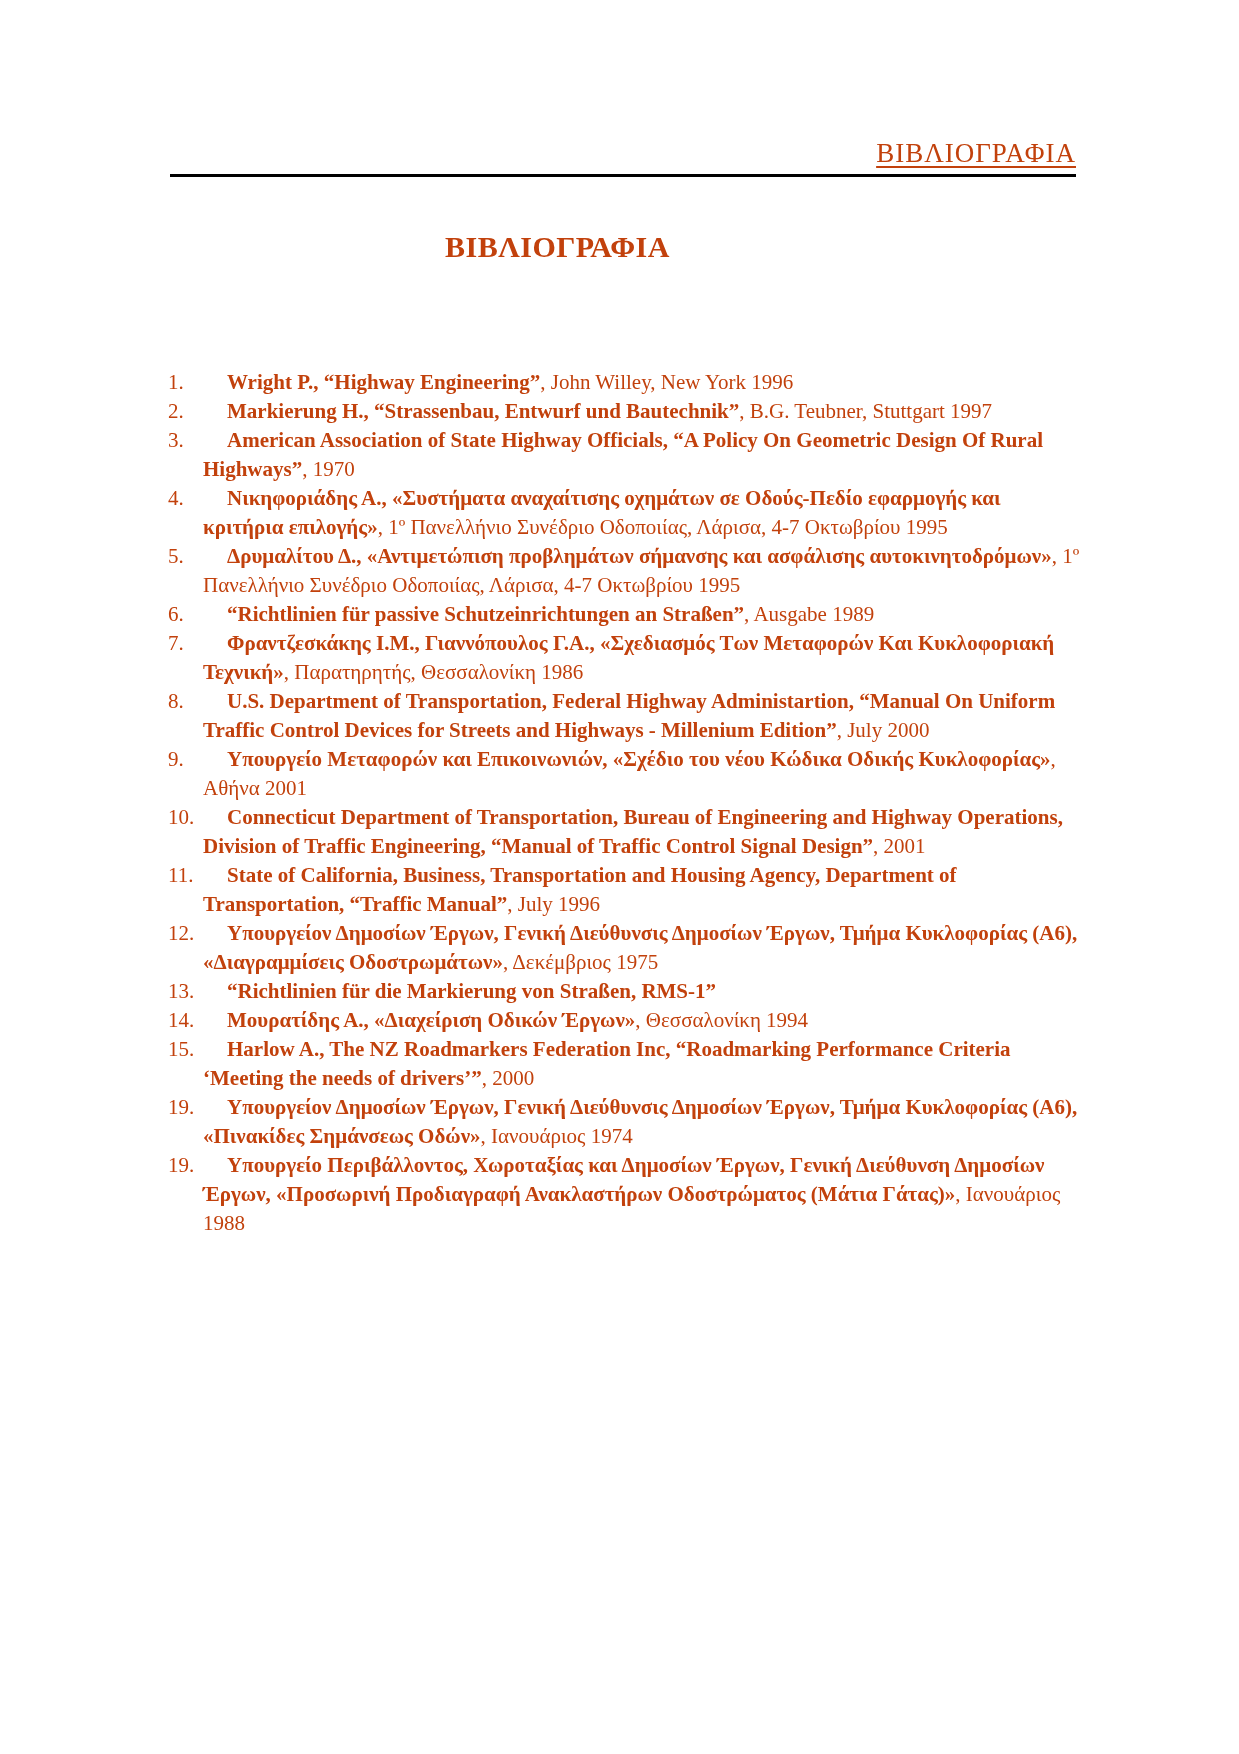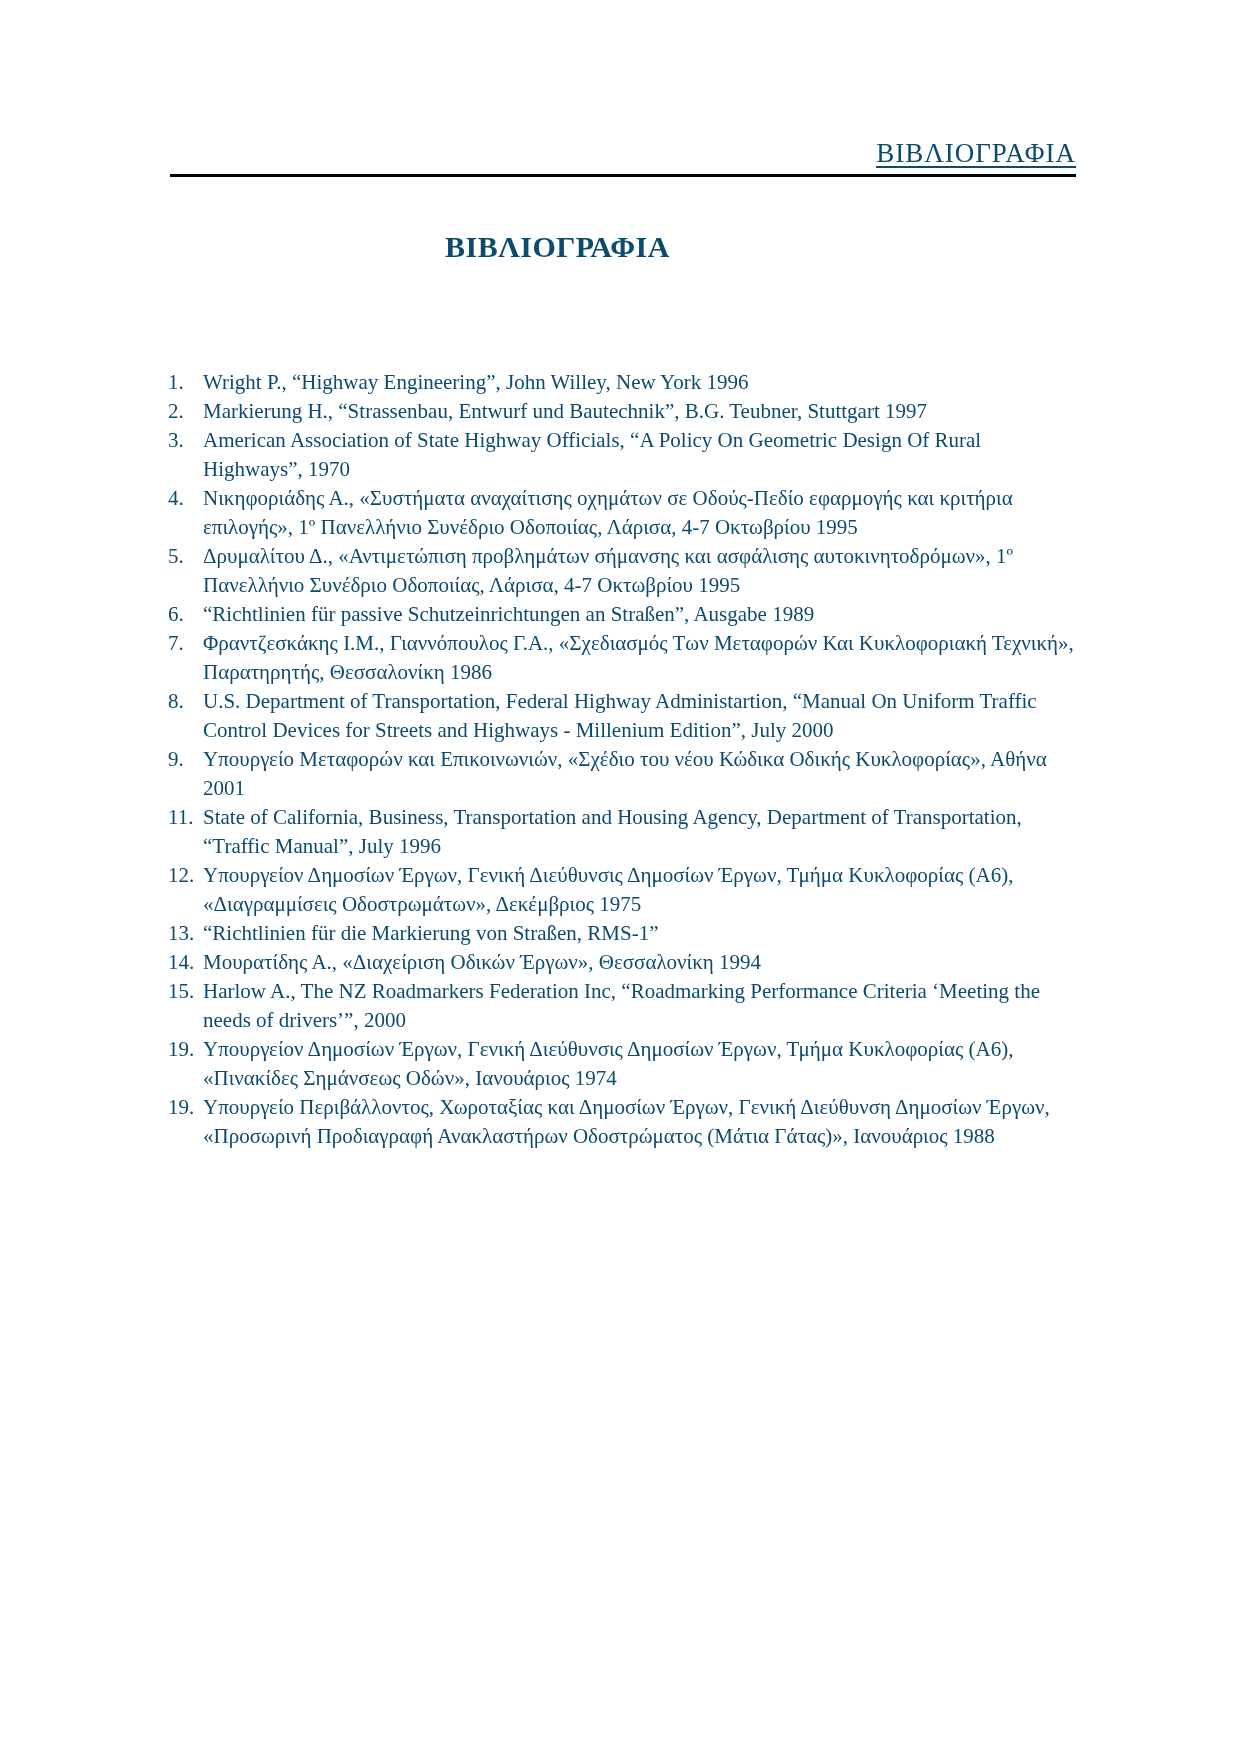--- a/index.html
+++ b/index.html
@@ -5,21 +5,21 @@
   html, body {
     margin: 0;
     padding: 0;
     background: #ffffff;
   }
   .page {
     position: relative;
     width: 1239px;
     height: 1754px;
     background: #ffffff;
-    color: #0c4a6e;
+    color: #c2410c;
     font-family: "Liberation Serif", "DejaVu Serif", serif;
     overflow: hidden;
   }
   .running-head-wrap {
     position: absolute;
     top: 138px;
     left: 170px;
     width: 906px;
     border-bottom: 3px solid #000;
     padding-bottom: 5px;
@@ -57,21 +57,22 @@
     display: flex;
     align-items: baseline;
   }
   .ref .num {
     flex: 0 0 35px;
   }
   .ref .body {
     flex: 1 1 auto;
   }
   .ref .body b {
-    font-weight: normal;
+    font-weight: bold;
+    margin-left: 24px;
   }
 </style>
 </head>
 <body>
 
 <div class="page">
 
   <div class="running-head-wrap">
     <span class="running-head">ΒΙΒΛΙΟΓΡΑΦΙΑ</span>
   </div>
@@ -109,20 +110,24 @@
     </li>
       <li class="ref">
       <span class="num">8.</span>
       <span class="body"><b>U.S. Department of Transportation, Federal Highway Administartion, “Manual On Uniform Traffic Control Devices for Streets and Highways - Millenium Edition”</b><span>, July 2000</span></span>
     </li>
       <li class="ref">
       <span class="num">9.</span>
       <span class="body"><b>Υπουργείο Μεταφορών και Επικοινωνιών, «Σχέδιο του νέου Κώδικα Οδικής Κυκλοφορίας»</b><span>, Αθήνα 2001</span></span>
     </li>
       <li class="ref">
+      <span class="num">10.</span>
+      <span class="body"><b>Connecticut Department of Transportation, Bureau of Engineering and Highway Operations, Division of Traffic Engineering, “Manual of Traffic Control Signal Design”</b><span>, 2001</span></span>
+    </li>
+      <li class="ref">
       <span class="num">11.</span>
       <span class="body"><b>State of California, Business, Transportation and Housing Agency, Department of Transportation, “Traffic Manual”</b><span>, July 1996</span></span>
     </li>
       <li class="ref">
       <span class="num">12.</span>
       <span class="body"><b>Υπουργείον Δημοσίων Έργων, Γενική Διεύθυνσις Δημοσίων Έργων, Τμήμα Κυκλοφορίας (Α6), «Διαγραμμίσεις Οδοστρωμάτων»</b><span>, Δεκέμβριος 1975</span></span>
     </li>
       <li class="ref">
       <span class="num">13.</span>
       <span class="body"><b>“Richtlinien für die Markierung von Straßen, RMS-1”</b><span></span></span>

